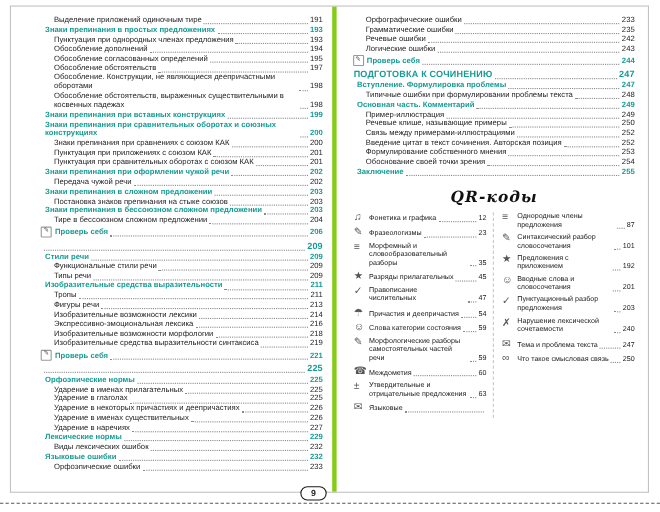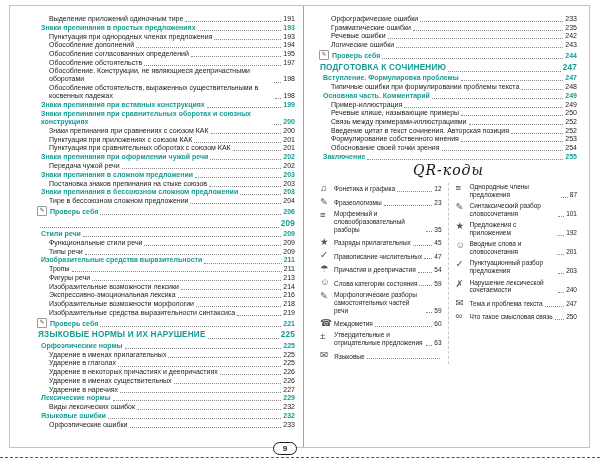--- a/index.html
+++ b/index.html
@@ -2,38 +2,38 @@
 <html style="--accent: #169b93;"><head>
 <meta charset="utf-8">
 <style>
   html,body{margin:0;padding:0;background:#fff;}
   .canvas{position:relative;width:600px;height:465px;background:#fff;overflow:hidden;
           font-family:"Liberation Sans","DejaVu Sans",sans-serif;color:#222;}
   .spread{position:absolute;left:9px;top:5px;width:581px;height:443px;border:1px solid #c2c2c2;
           background:#fff;display:flex;box-sizing:border-box;}
   .page{flex:1;box-sizing:border-box;min-width:0;}
   .page.left{padding:9px 8px 6px 28px;}
-  .page.right{padding:9px 12px 6px 16px;border-left:1px solid #84cc16;}
+  .page.right{padding:9px 12px 6px 16px;border-left:4px solid #84cc16;}
 
   
   .toc-row{display:flex;align-items:flex-end;margin-bottom:0.6px;}
   .toc-row.item{padding-left:11px;color:#222;font-size:7px;line-height:8.1px;}
   .toc-row.h2{padding-left:3px;color:var(--accent,#169b93);font-weight:bold;font-size:7px;line-height:8.3px;}
   .toc-row.h1{padding-left:0;color:var(--accent,#169b93);font-weight:bold;font-size:8.2px;line-height:10px;
               margin:2.5px 0 1.5px;letter-spacing:0.2px;}
   .toc-row.check{padding-left:1px;color:var(--accent,#169b93);font-weight:bold;font-size:7px;line-height:8.3px;margin:1px 0;}
   .lbl{flex:0 1 auto;}
   .dots{flex:1 1 8px;min-width:6px;border-bottom:1px dotted #8a8a8a;margin:0 2px;position:relative;top:-1px;}
   .pg{white-space:nowrap;}
   .chk{flex:0 0 auto;width:8px;height:8px;border:1px solid #999;border-radius:1px;font-size:6px;line-height:7px;
        text-align:center;color:#666;margin:0 3px 0 -2px;background:#fff;}
 
   
   .qr-title{text-align:center;font-family:"DejaVu Serif","Liberation Serif",serif;font-style:italic;
-            font-weight:normal;font-size:14px;letter-spacing:1px;margin:1px 0 5px;color:#111;}
+            font-weight:bold;font-size:14px;letter-spacing:1px;margin:11px 0 5px;color:#111;}
   .qr-cols{display:flex;margin-top:2px;}
   .qr-col{flex:1;min-width:0;padding-right:6px;}
   .qr-col.second{border-left:1px dashed #c8c8c8;padding-left:7px;padding-right:0;}
   .qr-row{display:flex;align-items:flex-end;font-size:6.5px;line-height:7.8px;color:#222;margin-bottom:3.5px;}
   .qr-ic{flex:0 0 14px;align-self:flex-start;font-size:9.5px;line-height:10px;color:#555;}
 
   
   .badge{position:absolute;left:273px;top:442px;min-width:14px;height:11px;padding:0 4px;border:1.8px solid #1a1a1a;
          border-radius:8px;background:#fff;font-size:8px;font-weight:bold;line-height:11px;text-align:center;}
   .cutline{position:absolute;left:0;right:0;top:457px;border-top:1.5px dashed #555;}
@@ -200,21 +200,20 @@
             <span class="dots"></span>
             <span class="pg">219</span>
           </div>
           <div class="toc-row check">
             <span class="chk">✎</span>
             <span class="lbl">Проверь себя</span>
             <span class="dots"></span>
             <span class="pg">221</span>
           </div>
           <div class="toc-row h1">
-            <span class="lbl">ЯЗЫКОВЫЕ НОРМЫ И ИХ НАРУШЕНИЕ</span>
             <span class="dots"></span>
             <span class="pg">225</span>
           </div>
           <div class="toc-row h2">
             <span class="lbl">Орфоэпические нормы</span>
             <span class="dots"></span>
             <span class="pg">225</span>
           </div>
           <div class="toc-row item">
             <span class="lbl">Ударение в именах прилагательных</span>

